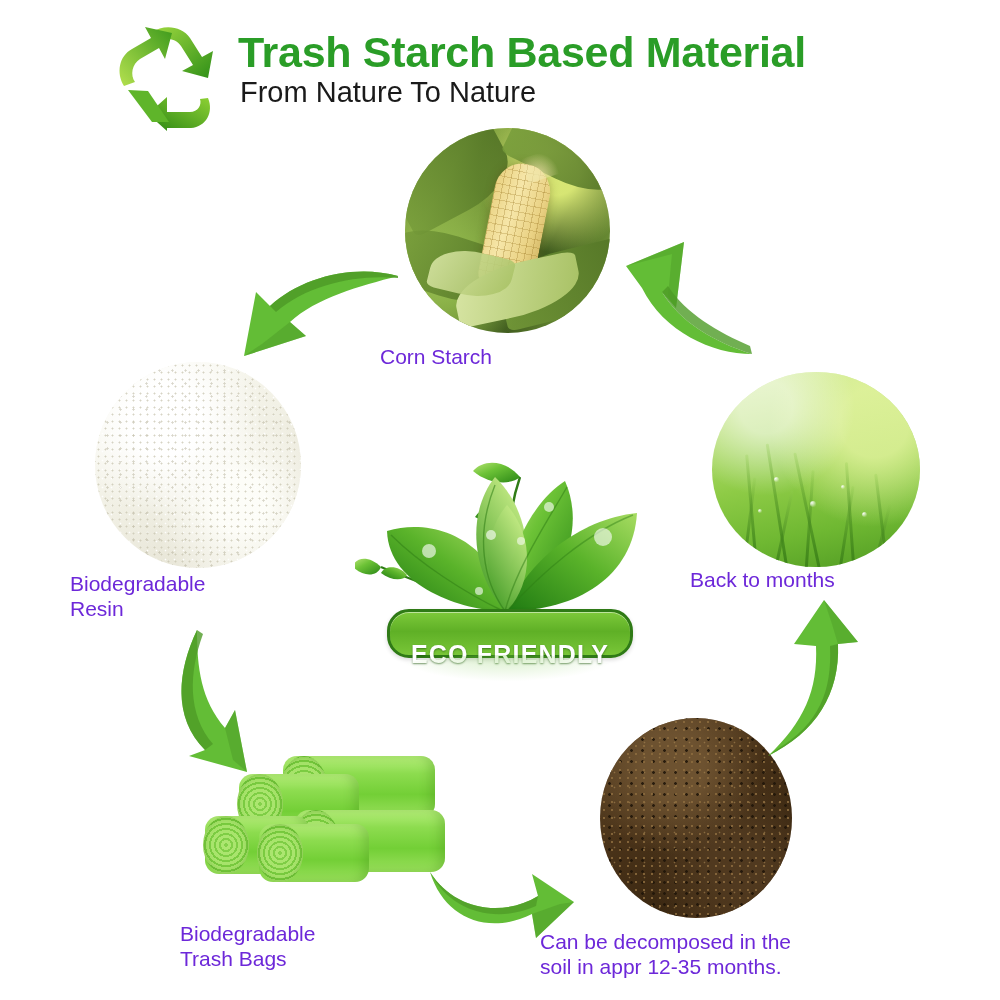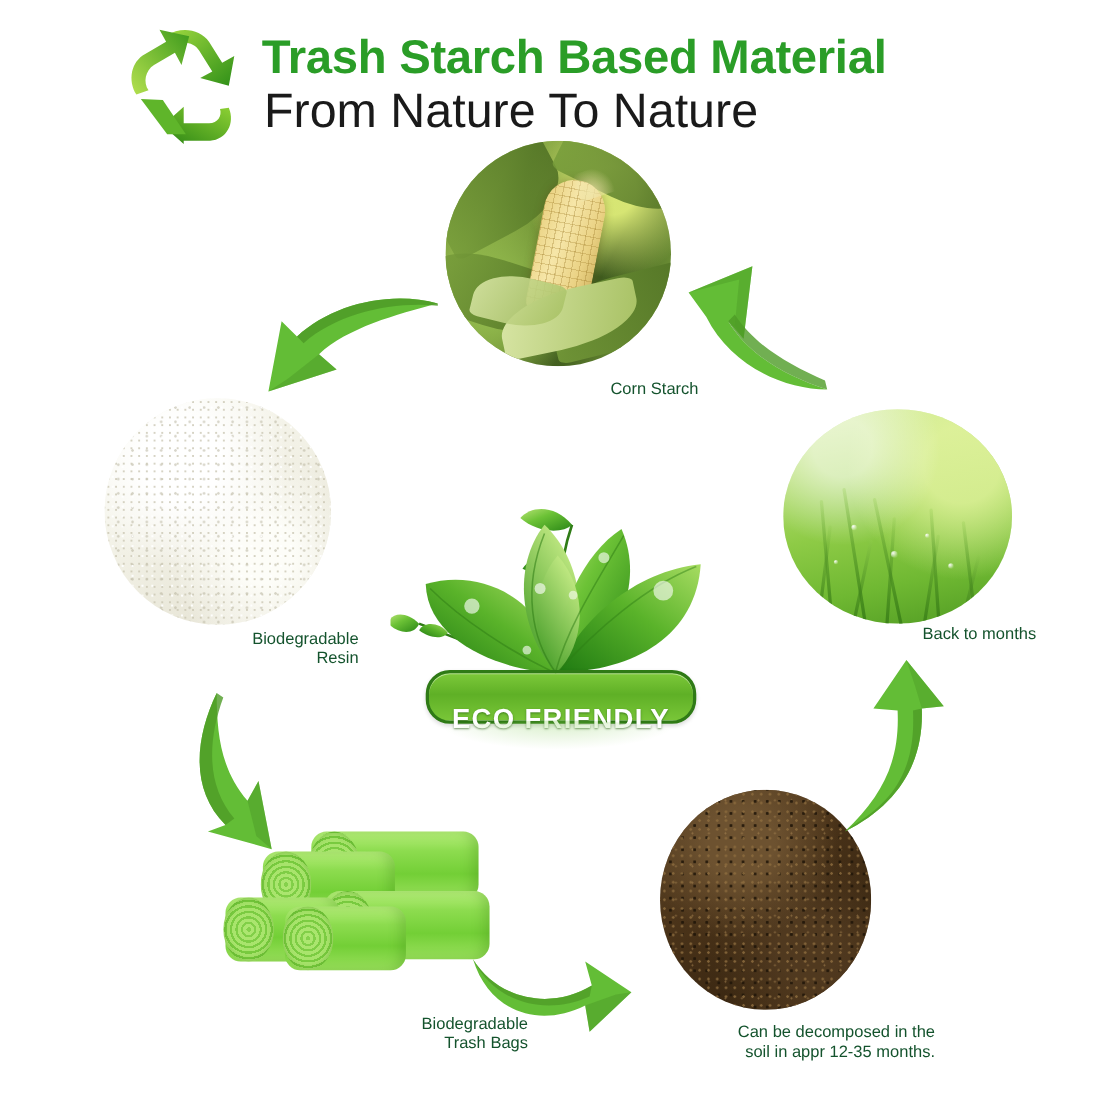--- a/index.html
+++ b/index.html
@@ -33,39 +33,39 @@
     font-size: 43px;
     font-weight: bold;
     color: #2a9d27;
     letter-spacing: -0.3px;
     white-space: nowrap;
     font-family: "Liberation Sans", sans-serif;
   }
   #subtitle {
     position: absolute;
     left: 240px; top: 76px;
-    font-size: 44px;
+    font-size: 29px;
     font-weight: normal;
     color: #1a1a1a;
     white-space: nowrap;
     font-family: "Liberation Sans", sans-serif;
   }
 
   
   .node { position: absolute; }
   .photo-circle {
     border-radius: 50%;
     overflow: hidden;
     position: relative;
   }
   .caption {
     position: absolute;
-    text-align: right;
-    color: #14532d;
-    font-size: 15px;
+    text-align: left;
+    color: #6d28d9;
+    font-size: 21px;
     line-height: 1.18;
     white-space: pre-line;
     font-family: "Liberation Sans", sans-serif;
   }
 
   
   #node-corn { left: 405px; top: 128px; }
   #corn-circle { width: 205px; height: 205px; }
   #corn-caption { left: 380px; top: 345px; width: 255px; }
 

